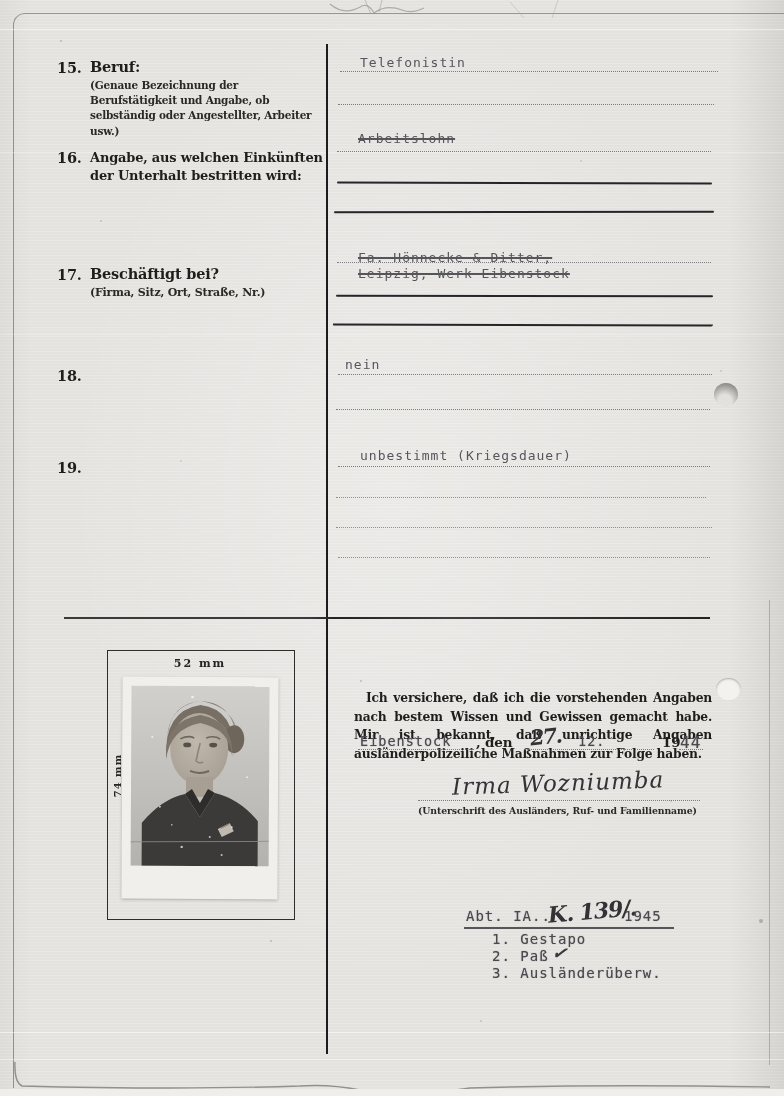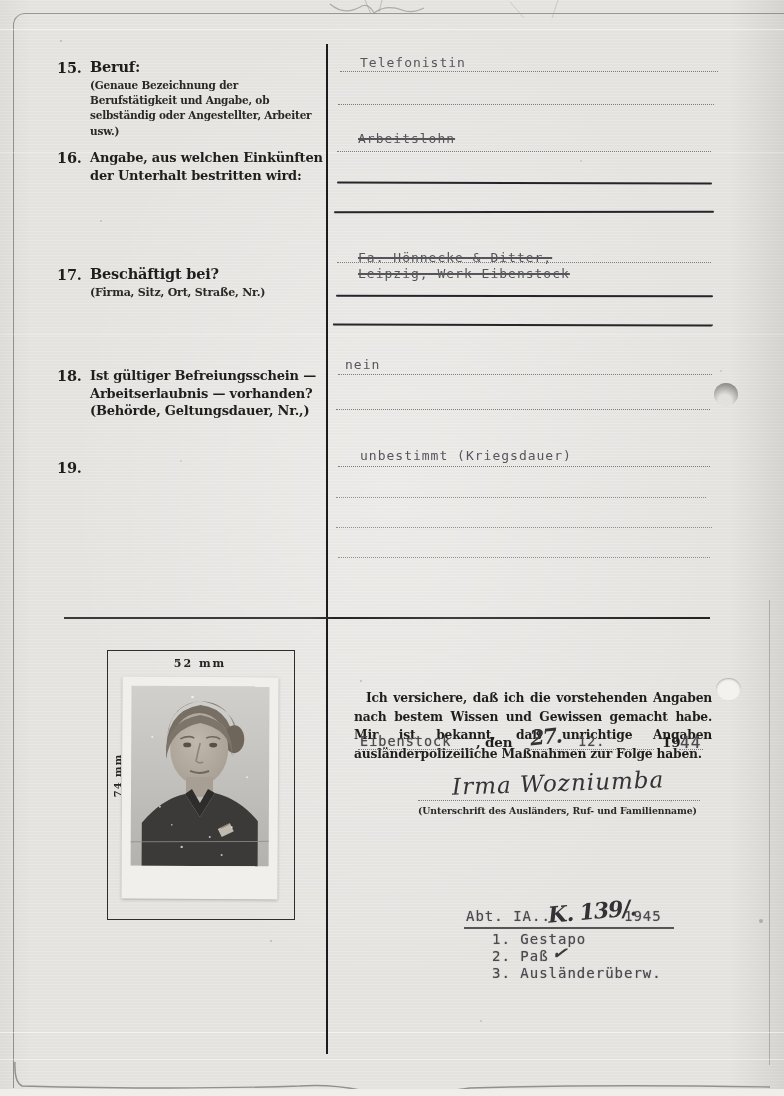--- a/index.html
+++ b/index.html
@@ -84,21 +84,20 @@
   <div class="abs fraktur" style="left:57px;top:266px;font-size:14.5px;">17.</div>
   <div class="abs fraktur" style="left:90px;top:265px;font-size:14.5px;">Beschäftigt bei?</div>
   <div class="abs fraktur-sub qsub" style="left:90px;top:285px;width:232px;font-size:11px;">(Firma, Sitz, Ort, Straße, Nr.)</div>
   <div class="abs type answer strike" style="left:358px;top:241px;margin-top:9px;">Fa. Hönnecke &amp; Ditter,</div>
   <div class="dotline fine" style="left:337px;top:262px;width:374px;"></div>
   <div class="abs type answer strike" style="left:358px;top:266px;">Leipzig, Werk Eibenstock</div>
   <div class="heavyline" style="left:336px;top:295px;width:377px;transform:rotate(0.1deg);"></div>
   <div class="heavyline" style="left:333px;top:324px;width:380px;height:2.2px;transform:rotate(0.15deg);border-radius:0 0 6px 2px;"></div>
 
   <div class="abs fraktur qnum" style="left:57px;top:367px;">18.</div>
-  <div class="abs fraktur qlabel" style="left:90px;top:367px;width:245px;">Ist gültiger Befreiungsschein — Arbeitserlaubnis — vorhanden? (Behörde, Geltungsdauer, Nr.,)</div>
   <div class="abs type answer" style="left:345px;top:357px;">nein</div>
   <div class="dotline fine" style="left:338px;top:374px;width:374px;"></div>
   <div class="dotline fine" style="left:336px;top:409px;width:374px;"></div>
   <div id="hole-upper" class="hole" style="left:714px;top:383px;"></div>
 
   <div class="abs fraktur qnum" style="left:57px;top:459px;">19.</div>
   <div class="abs type answer" style="left:360px;top:448px;">unbestimmt (Kriegsdauer)</div>
   <div class="dotline fine" style="left:338px;top:466px;width:372px;"></div>
   <div class="dotline fine" style="left:336px;top:497px;width:370px;opacity:.7;"></div>
   <div class="dotline fine" style="left:336px;top:527px;width:376px;opacity:.7;"></div>

